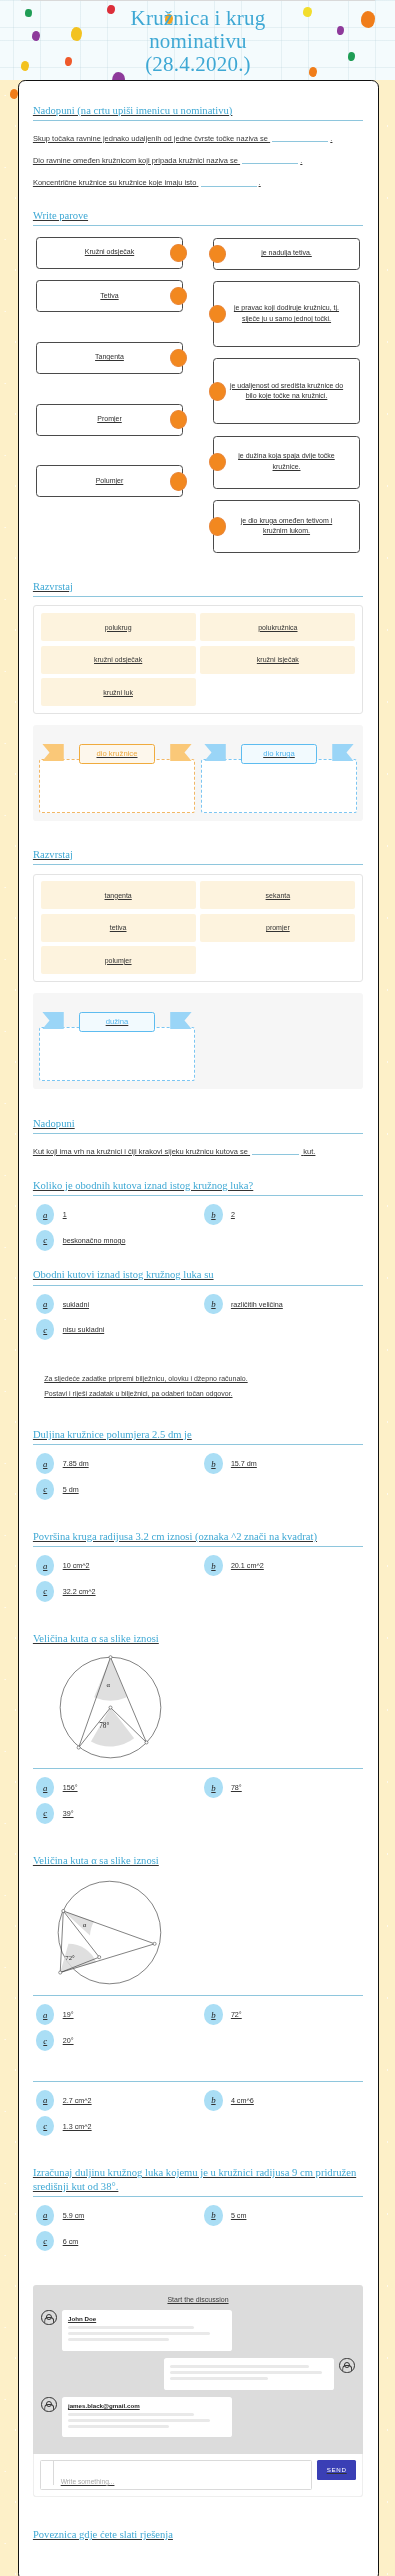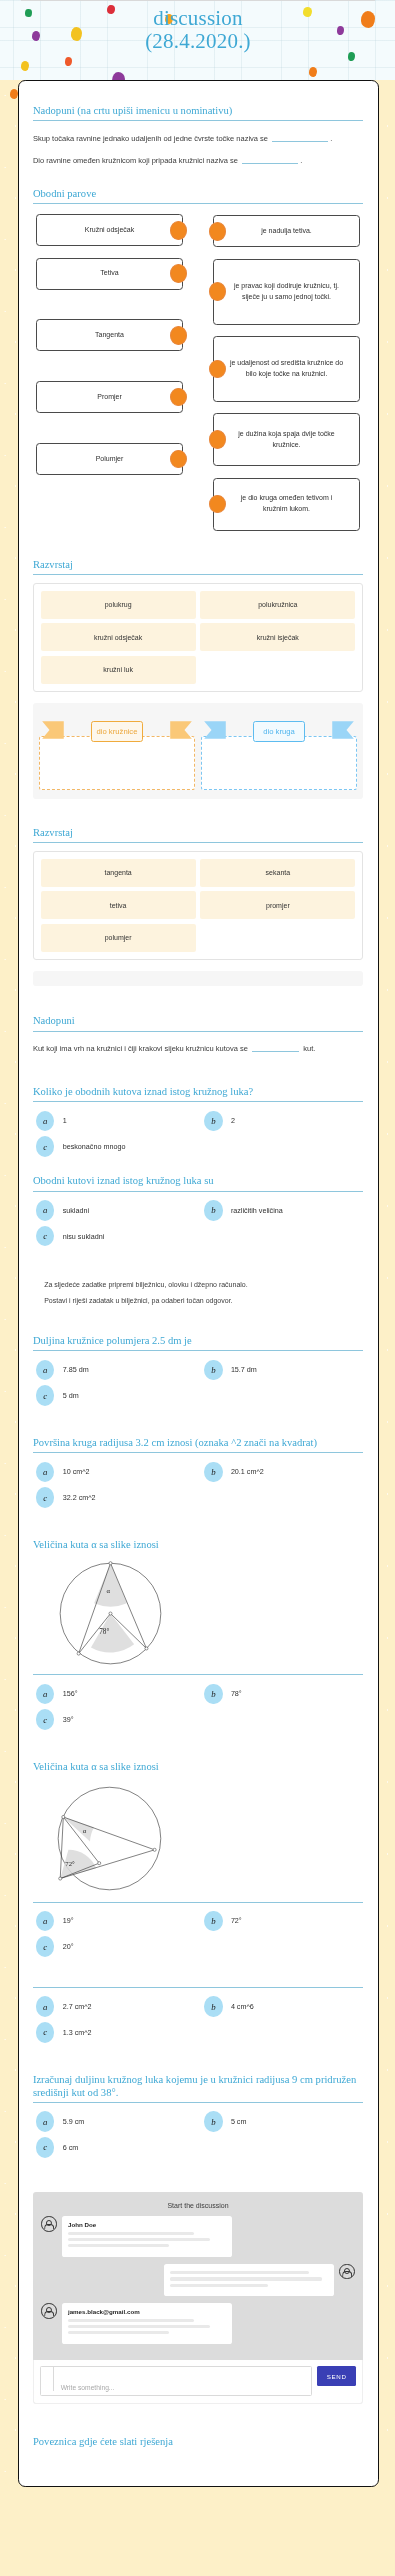--- a/index.html
+++ b/index.html
@@ -63,21 +63,21 @@
     z-index: 2;
     margin: -28px auto 0;
     width: 361px;
     background: #fff;
     border: 1.5px solid #111;
     border-radius: 7.2px;
     padding: 23px 14.4px 20.6px;
   }
 
   
-  .block { margin-bottom: 17.5px; }
+  .block { margin-bottom: 17.5px; text-decoration: underline; }
   .q-title {
     font-family: "Liberation Serif", serif;
     font-size: 10.6px;
     color: #3ea8d4;
     line-height: 1.25;
     margin: 0 0 3.1px;
     font-weight: normal;
   }
   .rule { border-bottom: 0.8px solid #8ec6dd; margin-bottom: 8.2px; }
 
@@ -146,21 +146,21 @@
     background: #f6f6f6;
     border-radius: 3.1px;
     padding: 7.2px 6.2px 8.2px;
     display: grid;
     grid-template-columns: 1fr 1fr;
     gap: 6.2px;
   }
   .target { position: relative; padding-top: 11.3px; }
   .banner {
     position: relative;
-    width: 52px;
+    width: 76px;
     margin: 0 auto 0;
     text-align: center;
     font-size: 7.7px;
     padding: 4.6px 3.1px;
     border-radius: 2.6px;
     z-index: 3;
   }
   .banner.orange { background: #fdf7ec; border: 0.8px solid #f0ab3d; color: #eca73c; }
   .banner.blue   { background: #f2fafe; border: 0.8px solid #5dbcf0; color: #53b6ee; }
   .ribbon-wings { position: absolute; left: 0; right: 0; top: 11.3px; height: 17.5px; z-index: 1; }
@@ -255,21 +255,22 @@
   <div class="blob" style="left:32px;top:31px;width:7.7px;height:9.8px;background:#8e3a9b;"></div>
   <div class="blob" style="left:337px;top:26px;width:7.2px;height:8.8px;background:#8e3a9b;"></div>
   <div class="blob" style="left:65px;top:57px;width:7.2px;height:8.8px;background:#ef5a2b;"></div>
   <div class="blob" style="left:20.6px;top:61px;width:8.2px;height:10.3px;background:#f3c220;"></div>
   <div class="blob" style="left:348px;top:52px;width:7.2px;height:8.8px;background:#1f9d55;"></div>
   <div class="blob" style="left:309px;top:67px;width:8.2px;height:10.3px;background:#f07d1a;"></div>
   <div class="blob" style="left:112px;top:72px;width:13px;height:15.5px;background:#8e3a9b;"></div>
   <div class="blob" style="left:10.3px;top:89px;width:8.2px;height:10.3px;background:#f07d1a;"></div>
 
   <div class="hero-title">
-    <div>discussion</div>
+    <div>Kružnica i krug</div>
+    <div>nominativu</div>
     <div>(28.4.2020.)</div>
   </div>
 </div>
 
 <div class="page-wrap">
   <div class="side-pattern"></div>
 
   <div class="card">
 
     <section class="block">
@@ -279,24 +280,28 @@
       <p class="para">
         <span>Skup točaka ravnine jednako udaljenih od jedne čvrste točke naziva se</span>
         <span class="blank"></span><span>.</span>
       </p>
 
       <p class="para">
         <span>Dio ravnine omeđen kružnicom koji pripada kružnici naziva se</span>
         <span class="blank"></span><span>.</span>
       </p>
 
+      <p class="para">
+        <span>Koncentrične kružnice su kružnice koje imaju isto</span>
+        <span class="blank"></span><span>.</span>
+      </p>
     </section>
 
     <section class="block">
-      <h2 class="q-title">Obodni parove</h2>
+      <h2 class="q-title">Write parove</h2>
       <div class="rule"></div>
 
       <div class="pairs">
         <div class="pair-col left">
           <div class="pair-box">
             <span>Kružni odsječak</span>
             <span class="dot"></span>
           </div>
           <div class="pair-box">
             <span>Tetiva</span>
@@ -379,36 +384,44 @@
 
       <div class="sort-pool">
         <div class="chip">tangenta</div>
         <div class="chip">sekanta</div>
         <div class="chip">tetiva</div>
         <div class="chip">promjer</div>
         <div class="chip">polumjer</div>
       </div>
 
       <div class="sort-targets">
+        <div class="target">
+          <div class="ribbon-wings">
+            <span class="wing l blue"></span>
+            <span class="wing r blue"></span>
+          </div>
+          <div class="banner blue">dužina</div>
+          <div class="dropzone blue"></div>
+        </div>
       </div>
     </section>
 
     <section class="block" style="margin-top:28px">
       <h2 class="q-title">Nadopuni</h2>
       <div class="rule"></div>
 
 
       <p class="para">
         <span>Kut koji ima vrh na kružnici i čiji krakovi sijeku kružnicu kutova se</span>
         <span class="blank sm"></span>
         <span>kut.</span>
       </p>
     </section>
 
-    <section class="block" style="margin-top:28px">
+    <section class="block" style="margin-top:19px">
       <h2 class="q-title">Koliko je obodnih kutova iznad istog kružnog luka?</h2>
       <div class="rule"></div>
       <div class="choices">
         <div class="choice">
           <span class="bullet">a</span>
           <span class="choice-label">1</span>
         </div>
         <div class="choice">
           <span class="bullet">b</span>
           <span class="choice-label">2</span>

